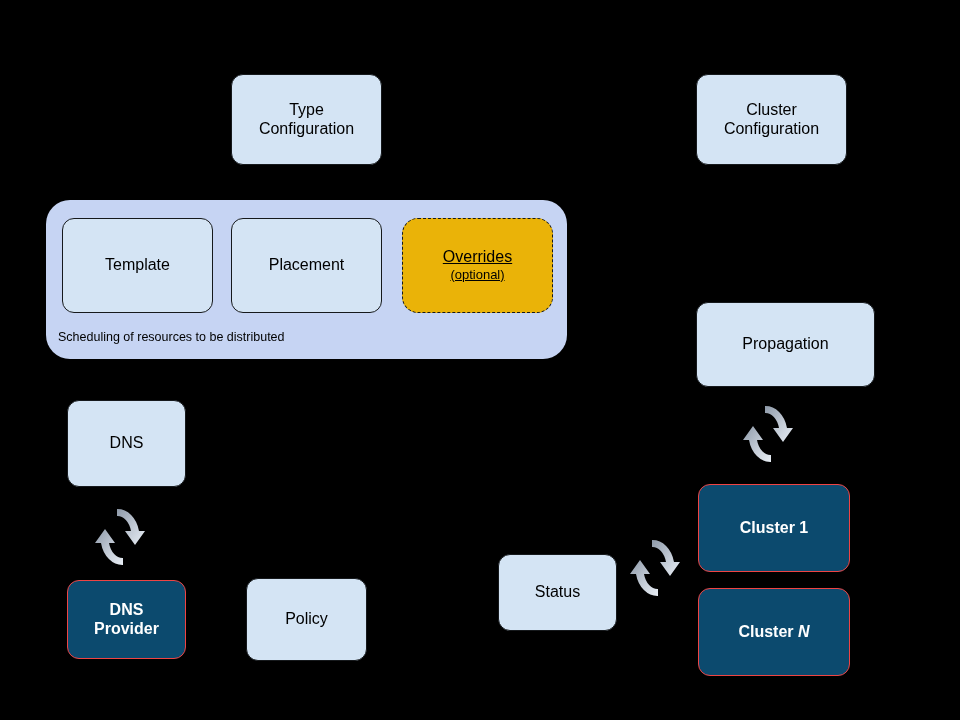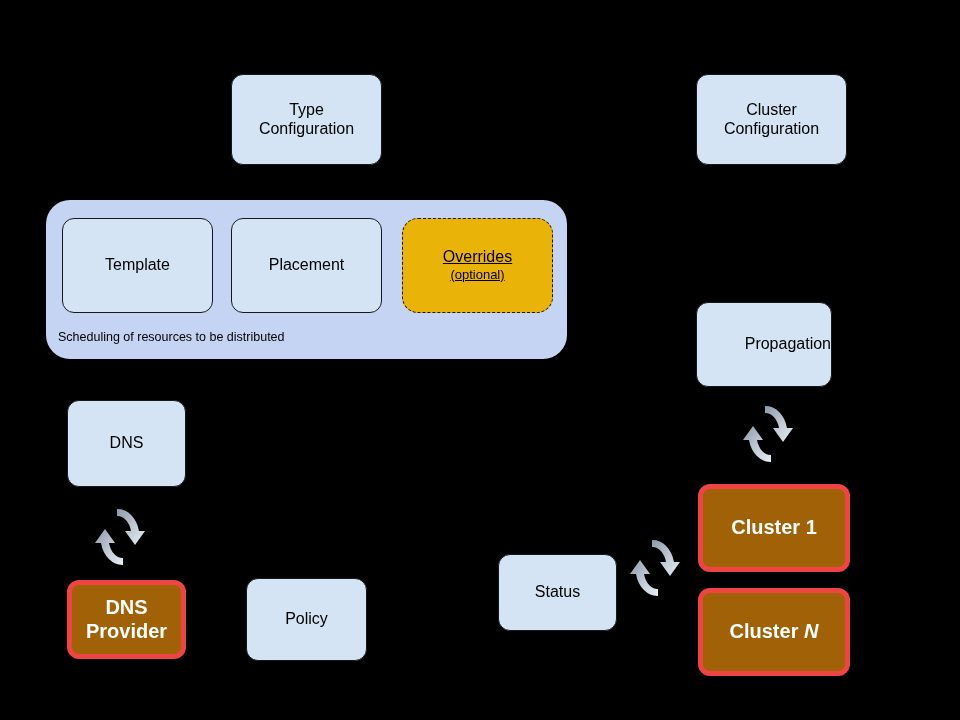--- a/index.html
+++ b/index.html
@@ -34,26 +34,26 @@
   
   .node-light {
     background: #d4e4f4;
     border: 1px solid #16191c;
     border-radius: 12px;
     color: #000000;
     font-size: 16px;
   }
   
   .node-blue {
-    background: #a16207;
-    border: 5px solid #ef4444;
+    background: #0c4a6e;
+    border: 1px solid #ef4444;
     border-radius: 12px;
     color: #ffffff;
     font-weight: bold;
-    font-size: 20px;
+    font-size: 16px;
   }
   
   .node-dashdot {
     background: #eab308;
     border: 1.5px dashed #16191c;
     border-radius: 16px;
     color: #000000;
     font-size: 16px;
     text-decoration: underline;
   }
@@ -180,21 +180,21 @@
 
   <div class="node node-blue" style="left:67px; top:580px; width:119px; height:79px;">
     <span>DNS
 Provider</span>
   </div>
 
   <div class="node node-light" style="left:246px; top:578px; width:121px; height:83px;">
     <span>Policy</span>
   </div>
 
-  <div class="node node-light" style="left:696px; top:302px; width:136px; height:85px;justify-content:flex-end;">
+  <div class="node node-light" style="left:696px; top:302px; width:179px; height:85px;">
     <span>Propagation</span>
   </div>
 
   <div class="node node-light" style="left:498px; top:530px; width:119px; height:77px;margin-top:24px;">
     <span>Status</span>
   </div>
 
   <div class="node node-blue" style="left:698px; top:484px; width:152px; height:88px;">
     <span>Cluster 1</span>
   </div>

